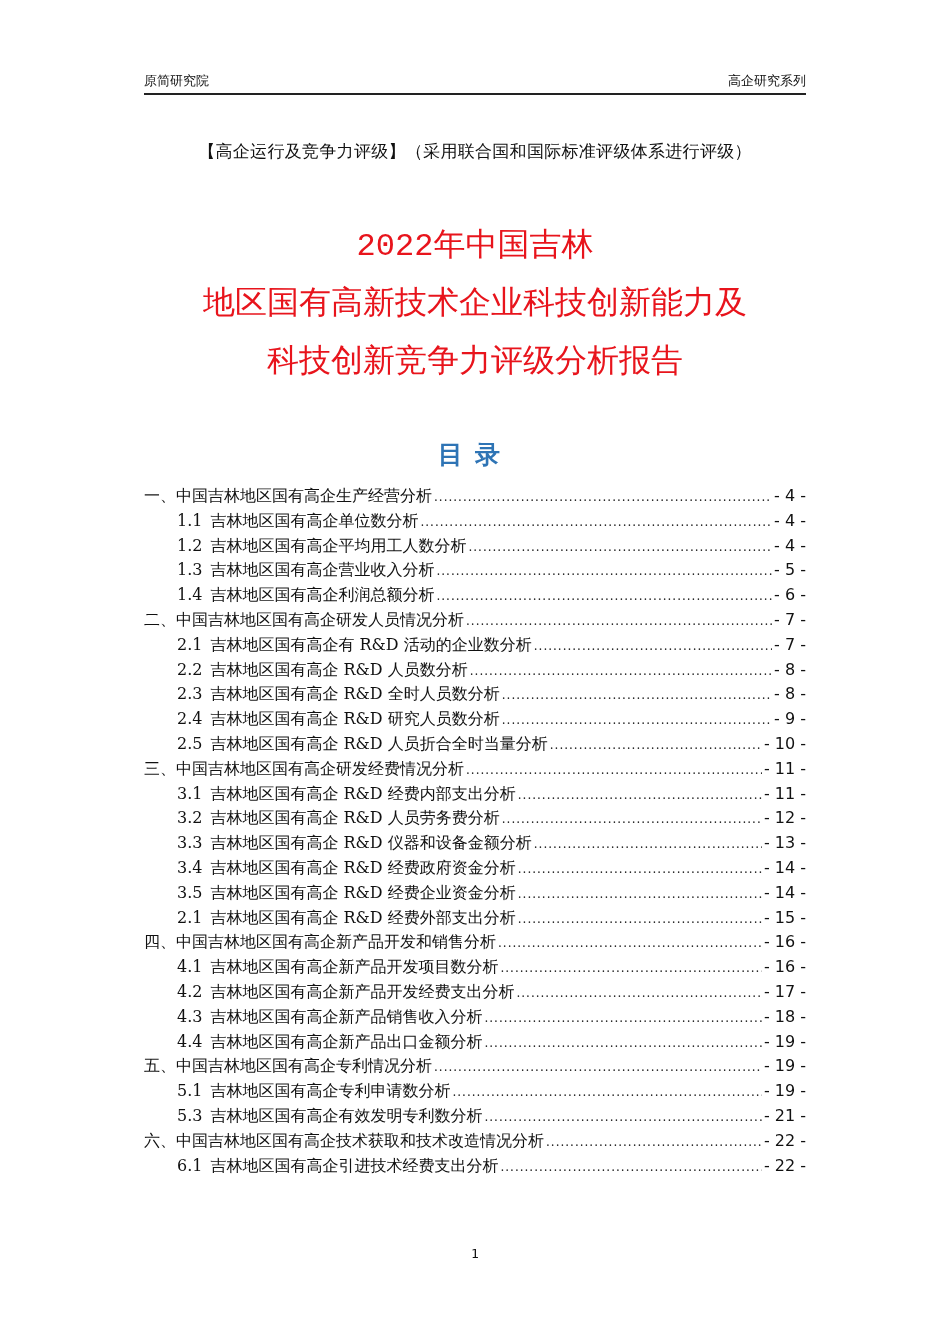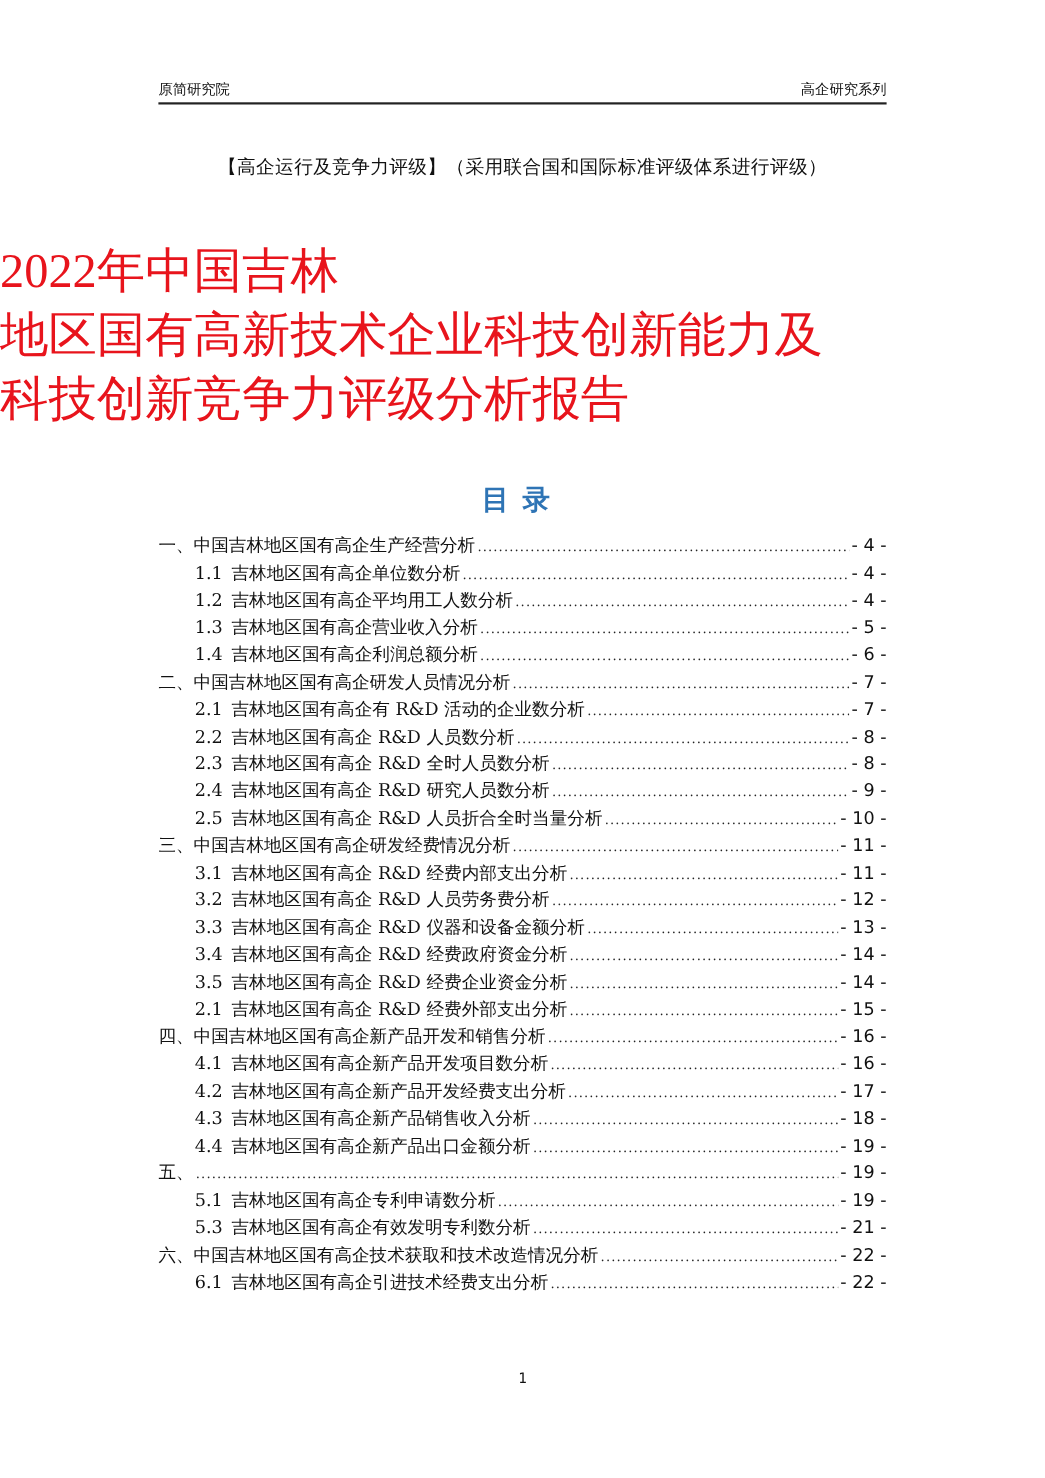--- a/index.html
+++ b/index.html
@@ -36,24 +36,25 @@
       top: 140px;
       text-align: center;
       font-size: 17px;
       letter-spacing: 0.3px;
     }
     .main-title {
       position: absolute;
       left: 0;
       right: 0;
       top: 218px;
+      text-align: center;
       color: #e8141c;
-      font-size: 44px;
+      font-size: 32px;
       line-height: 58px;
-      font-family: Liberation Serif, serif;
+      font-family: Liberation Mono, monospace;
     }
     .main-title div { white-space: nowrap; }
     .toc-heading {
       position: absolute;
       left: 0;
       right: 0;
       top: 438px;
       text-align: center;
       color: #2e74b5;
       font-size: 25px;
@@ -256,20 +257,21 @@
       <span class="page">- 18 -</span>
     </div>
     <div class="toc-row level-2">
       <span class="num">4.4</span>
       <span class="label">吉林地区国有高企新产品出口金额分析</span>
       <span class="leader"></span>
       <span class="page">- 19 -</span>
     </div>
     <div class="toc-row level-1">
       <span class="num" style="margin-right: 0px;">五、</span>
+      <span class="label">中国吉林地区国有高企专利情况分析</span>
       <span class="leader"></span>
       <span class="page">- 19 -</span>
     </div>
     <div class="toc-row level-2">
       <span class="num">5.1</span>
       <span class="label">吉林地区国有高企专利申请数分析</span>
       <span class="leader"></span>
       <span class="page">- 19 -</span>
     </div>
     <div class="toc-row level-2">

